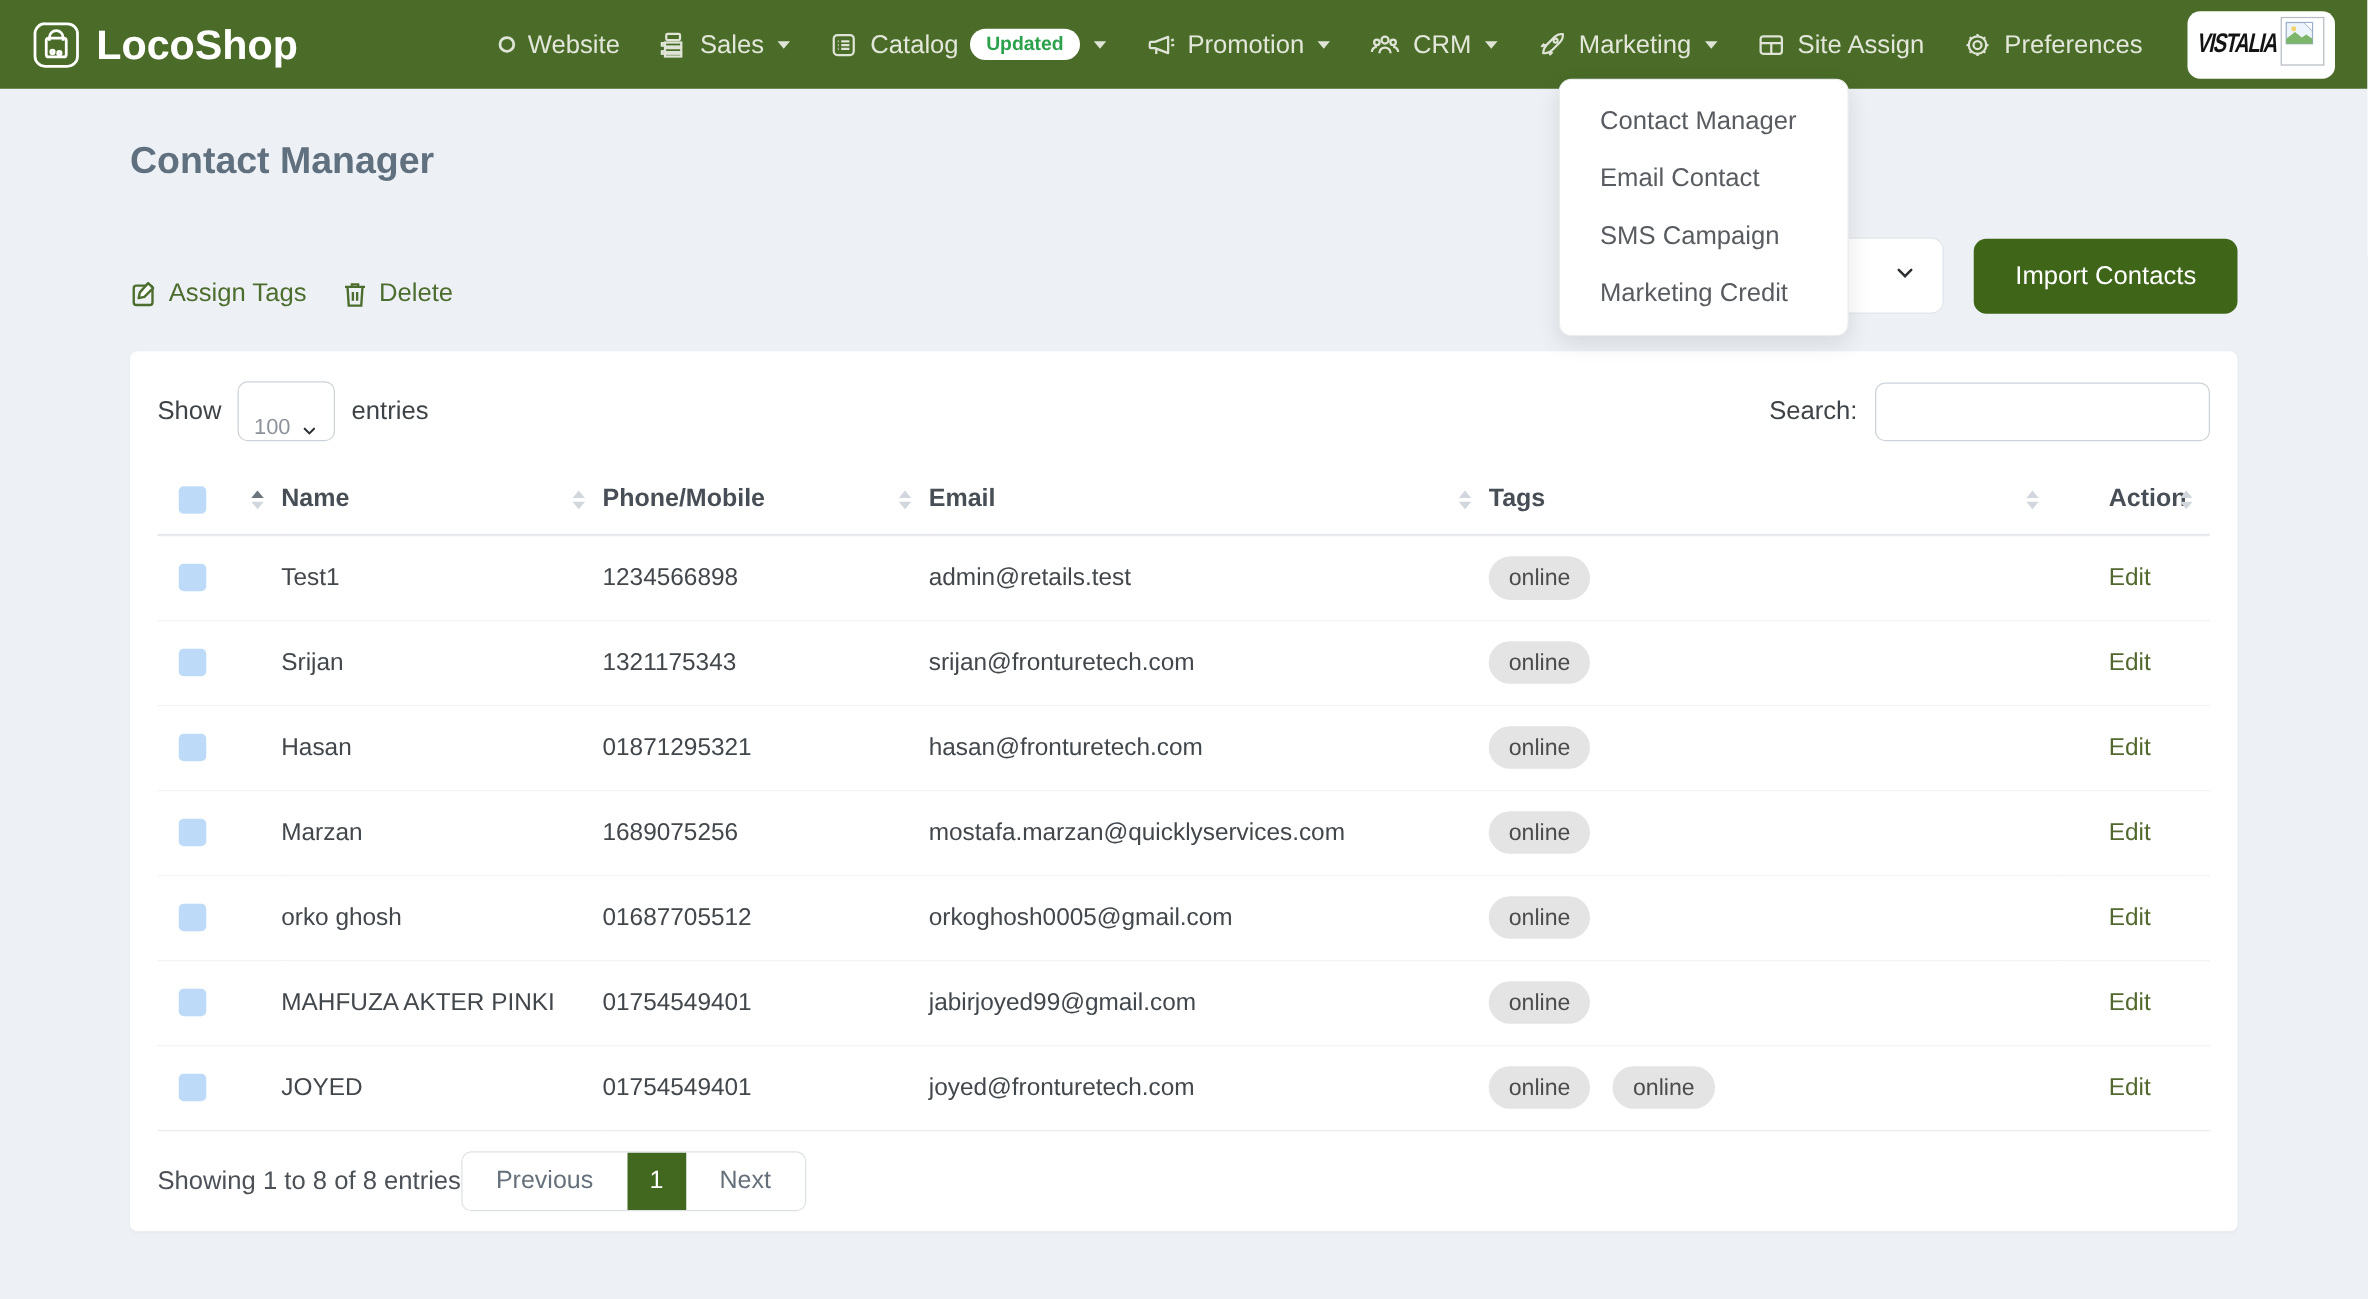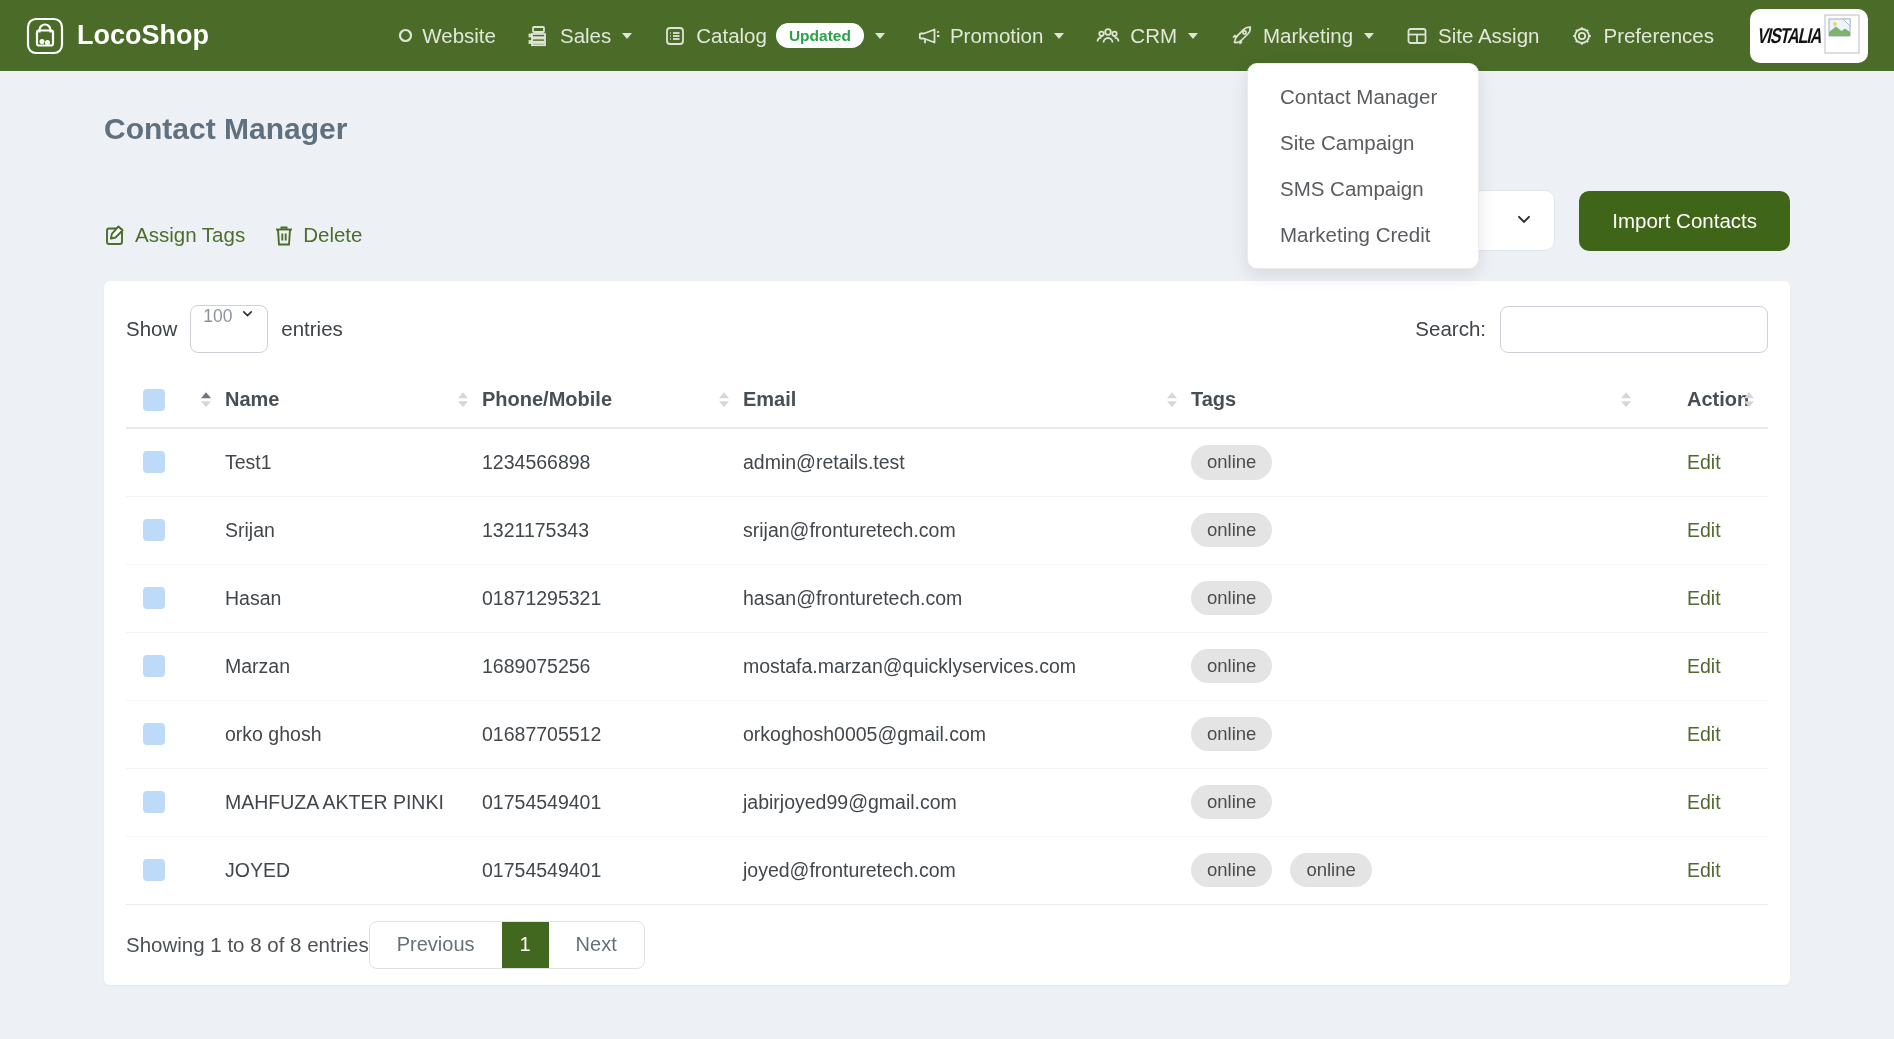--- a/index.html
+++ b/index.html
@@ -18,21 +18,21 @@
     font-family:"Liberation Sans", sans-serif;
     background:var(--page-bg);
     position:relative;
     overflow:hidden;
   }
   
   .navbar{
     height:71px;background:var(--navbar-green);
     display:flex;align-items:center;padding:0 26px;color:#e6eadf;
   }
-  .brand{display:flex;align-items:center;gap:13px;color:#fff;font-size:27px;font-weight:bold;}
+  .brand{display:flex;align-items:center;gap:13px;color:#fff;font-size:33px;font-weight:bold;}
   .brand svg{display:block;}
   .nav-list{display:flex;align-items:center;gap:31px;margin-left:auto;margin-right:36px;font-size:20.5px;}
   .nav-item{display:flex;align-items:center;gap:9px;cursor:pointer;white-space:nowrap;color:#e2e7da;}
   .nav-item svg{display:block;stroke:#dfe4d6;}
   .caret{width:0;height:0;border-left:5.5px solid transparent;border-right:5.5px solid transparent;border-top:6px solid #dfe4d6;margin-left:2px;}
   .badge-pill{background:#fff;color:var(--badge-green);font-weight:bold;font-size:15.5px;padding:5px 13px;border-radius:14px;line-height:1;}
   .avatar-box{width:118px;height:54px;background:#fff;border-radius:10px;display:flex;align-items:center;justify-content:center;gap:3px;overflow:hidden;}
   .avatar-text{color:#131313;font-weight:800;font-size:16px;letter-spacing:-1px;transform:skewX(-12deg) scaleY(1.35);white-space:nowrap;}
   
   .marketing-menu{
@@ -60,21 +60,21 @@
   }
   
   .card{
     background:#fff;border-radius:6px;margin-top:34px;
     padding:24px 22px 16px 22px;box-shadow:0 1px 3px rgba(0,0,0,.04);
   }
   .table-controls{display:flex;justify-content:space-between;align-items:center;}
   .show-group{display:flex;align-items:center;gap:13px;font-size:20.5px;color:#3e4347;}
   .length-select{
     width:78px;height:48px;border:1px solid #ccd2d8;border-radius:8px;background:#fff;
-    display:flex;align-items:flex-start;justify-content:center;gap:8px;cursor:pointer;
+    display:flex;align-items:flex-end;justify-content:center;gap:8px;cursor:pointer;
   }
   .length-value{color:#8d939b;font-size:17.5px;}
   .length-select svg{stroke:#2b3035;}
   .search-group{display:flex;align-items:center;gap:14px;font-size:20.5px;color:#3e4347;}
   .search-input{
     width:268px;height:47px;border:1px solid #ccd2d8;border-radius:8px;background:#fff;
     font-size:19px;padding:0 14px;font-family:inherit;color:#333;outline:none;
   }
   
   table{width:100%;border-collapse:collapse;table-layout:fixed;margin-top:22px;}
@@ -237,21 +237,21 @@
           <path d="M0 13l7-5.5 5.5 4.5 3.5-2.5 5 3.5V17H0z" fill="#7cb56b"></path>
           <path d="M21 0h-7l7 7z" fill="#fff" stroke="#9ab0c8" stroke-width=".8"></path>
         </g>
       </svg>
     </span>
   </div>
 </div>
 
 <div class="marketing-menu">
   <div class="menu-item">Contact Manager</div>
-  <div class="menu-item">Site Campaign</div>
+  <div class="menu-item">Email Contact</div>
   <div class="menu-item">SMS Campaign</div>
   <div class="menu-item">Marketing Credit</div>
 </div>
 
 <div class="main">
 
   <div class="page-header">
     <div>
       <div class="page-title">Contact Manager</div>
       <div class="bulk-actions">

